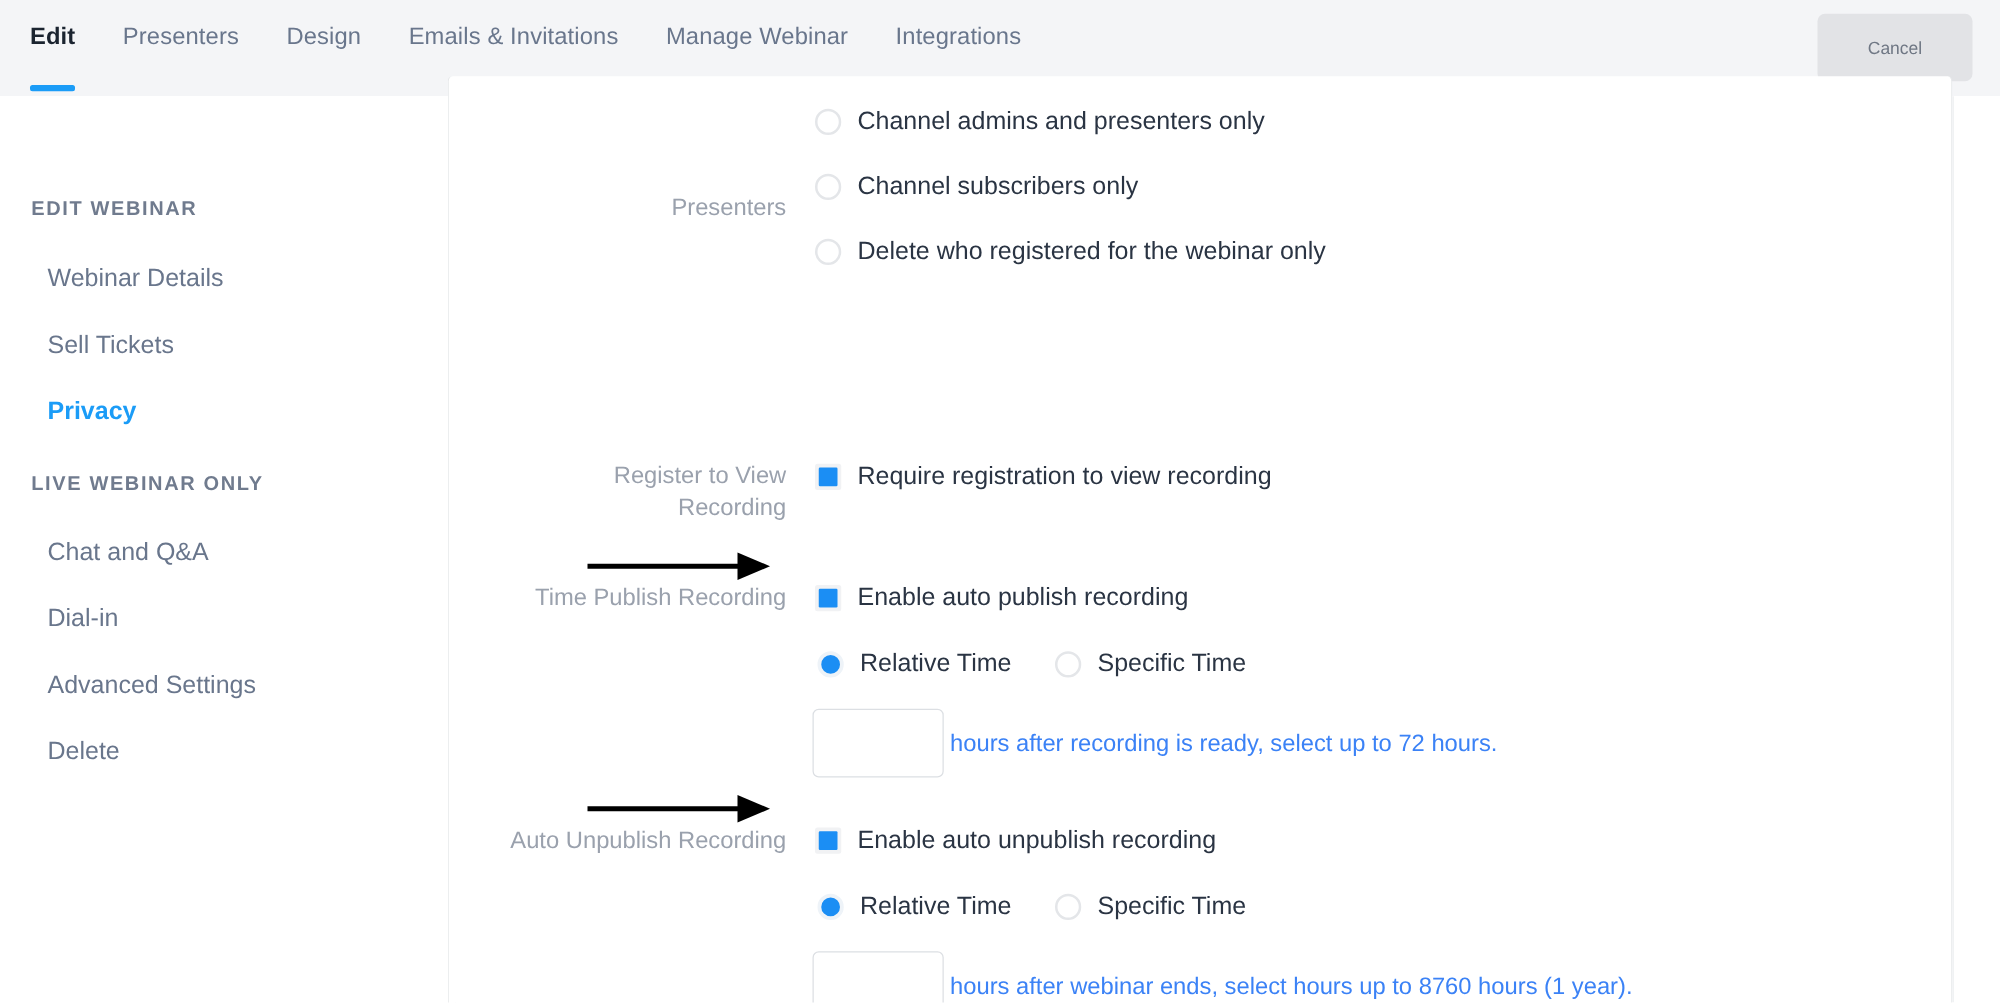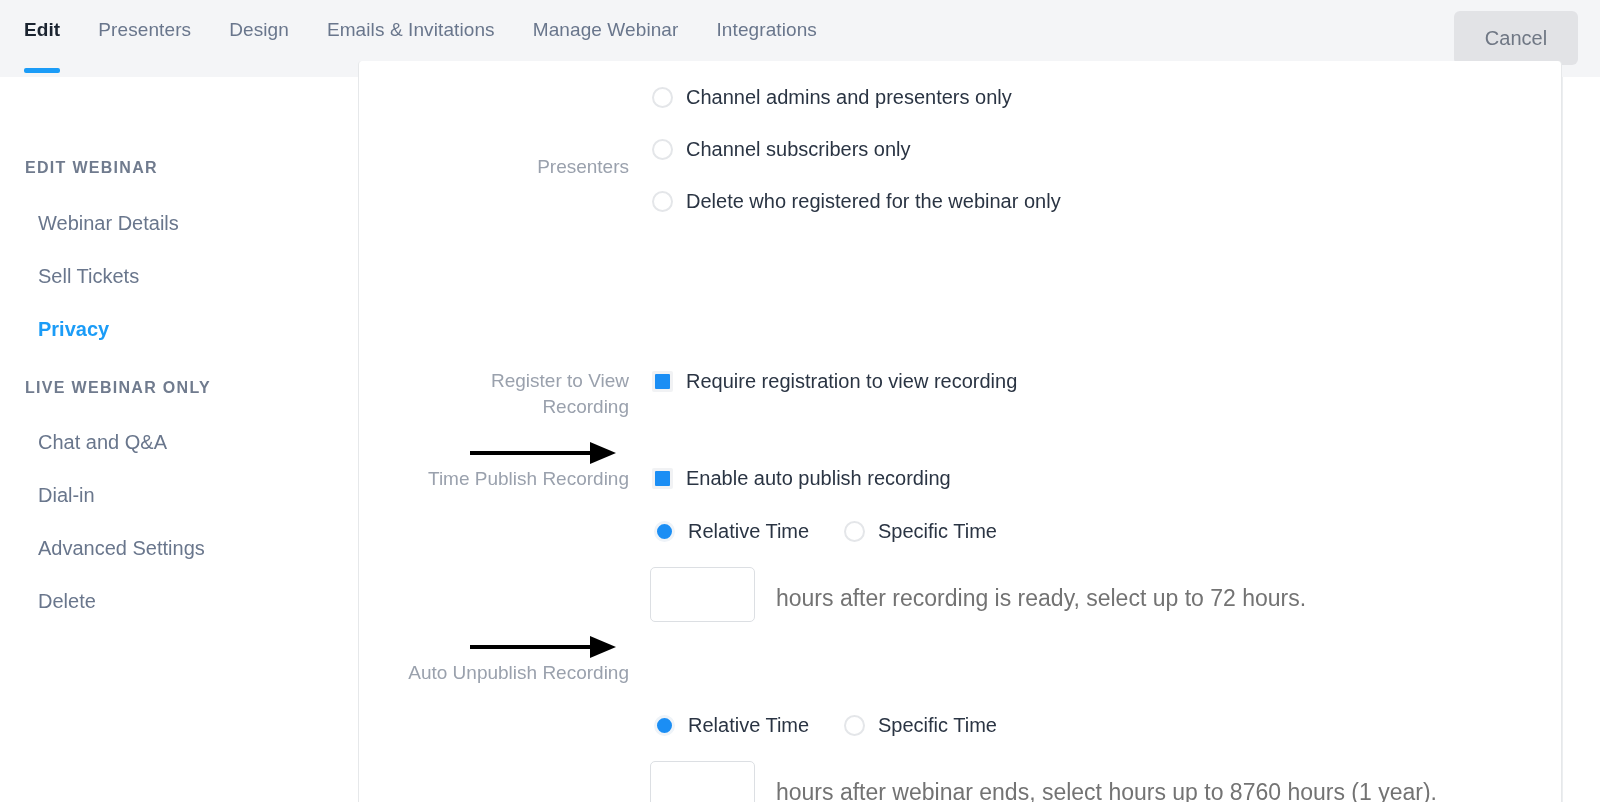--- a/index.html
+++ b/index.html
@@ -70,21 +70,21 @@
     align-items: center;
     gap: 12px;
   }
   #cancel-btn {
     width: 124px;
     height: 54px;
     border-radius: 6px;
     background: #e2e3e6;
     color: #6f7784;
     border: none;
-    font-size: 20px;
+    font-size: 14px;
     font-family: "Liberation Sans", sans-serif;
     cursor: pointer;
   }
   #save-btn {
     height: 54px;
     padding: 0 23px;
     border-radius: 6px;
     background: linear-gradient(100deg, #25b2fb 0%, #1484f5 100%);
     color: #ffffff;
     border: none;
@@ -239,24 +239,23 @@
     background: #ffffff;
     box-sizing: border-box;
     outline: none;
     font-size: 19px;
     font-family: "Liberation Sans", sans-serif;
     color: #2a3443;
     padding: 0 10px;
   }
   .hours-hint {
     position: absolute;
-    font-size: 23px;
-    color: #737373;
+    font-size: 19px;
+    color: #3b82f6;
     white-space: nowrap;
-    margin-left: 16px;
   }
 
   
   .arrow-annot {
     position: absolute;
     pointer-events: none;
   }
 </style>
 </head>
 <body>
@@ -348,20 +347,26 @@
     </div>
     <div class="opt-row" style="left:485px; top:459px;">
       <span class="radio off"></span>
       <span class="opt-label">Specific Time</span>
     </div>
 
     <input class="hours-input" style="left: 291px; top: 506px;" placeholder="" value="">
     <div class="hours-hint" style="left:401px; top:524px;">hours after recording is ready, select up to 72 hours.</div>
 
     <div class="field-label" style="left:10px; top:599px;">Auto Unpublish Recording</div>
+    <div class="opt-row" style="left:293px; top:600px;">
+      <span class="checkbox">
+          <span class="inner"></span>
+        </span>
+      <span class="opt-label">Enable auto unpublish recording</span>
+    </div>
 
     <div class="opt-row" style="left:295px; top:653px;">
       <span class="radio on"></span>
       <span class="opt-label">Relative Time</span>
     </div>
     <div class="opt-row" style="left:485px; top:653px;">
       <span class="radio off"></span>
       <span class="opt-label">Specific Time</span>
     </div>
 

